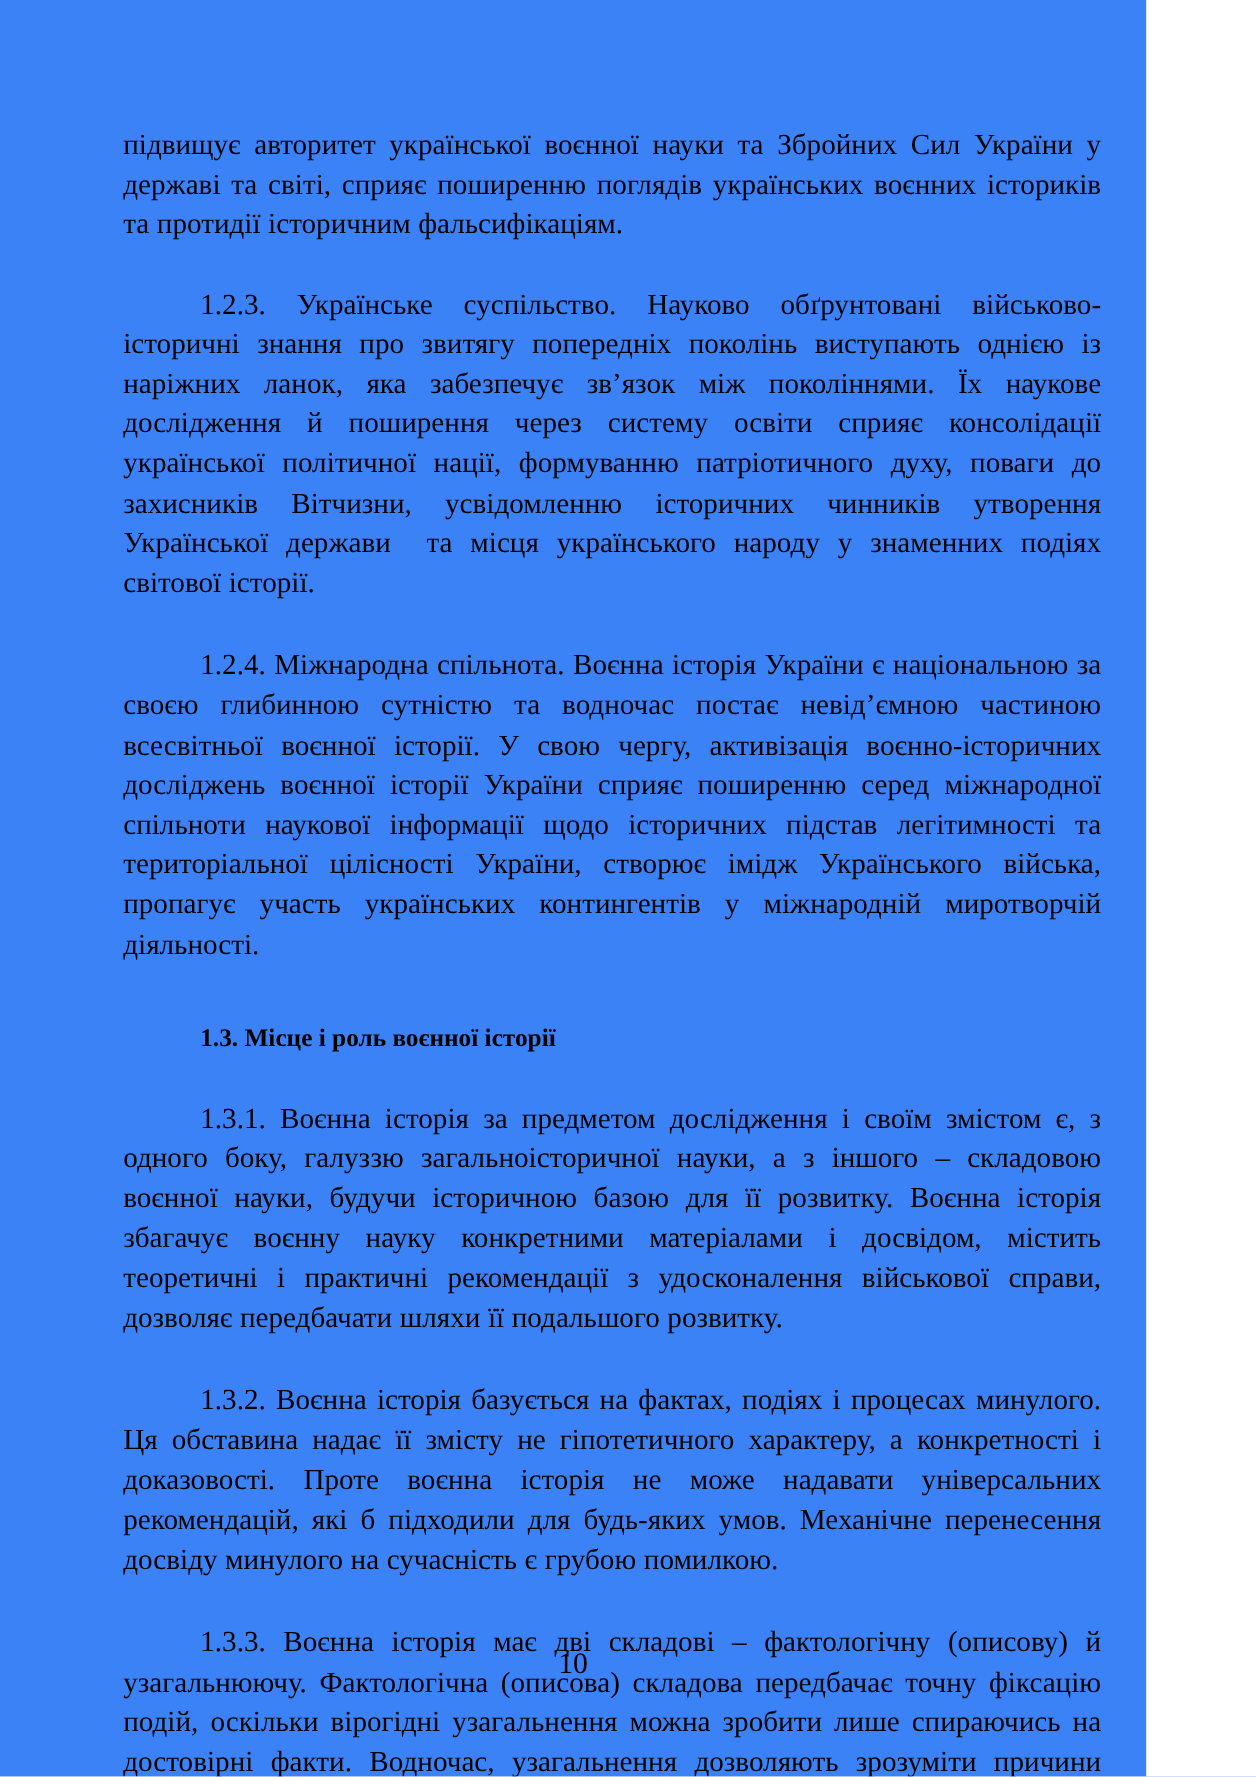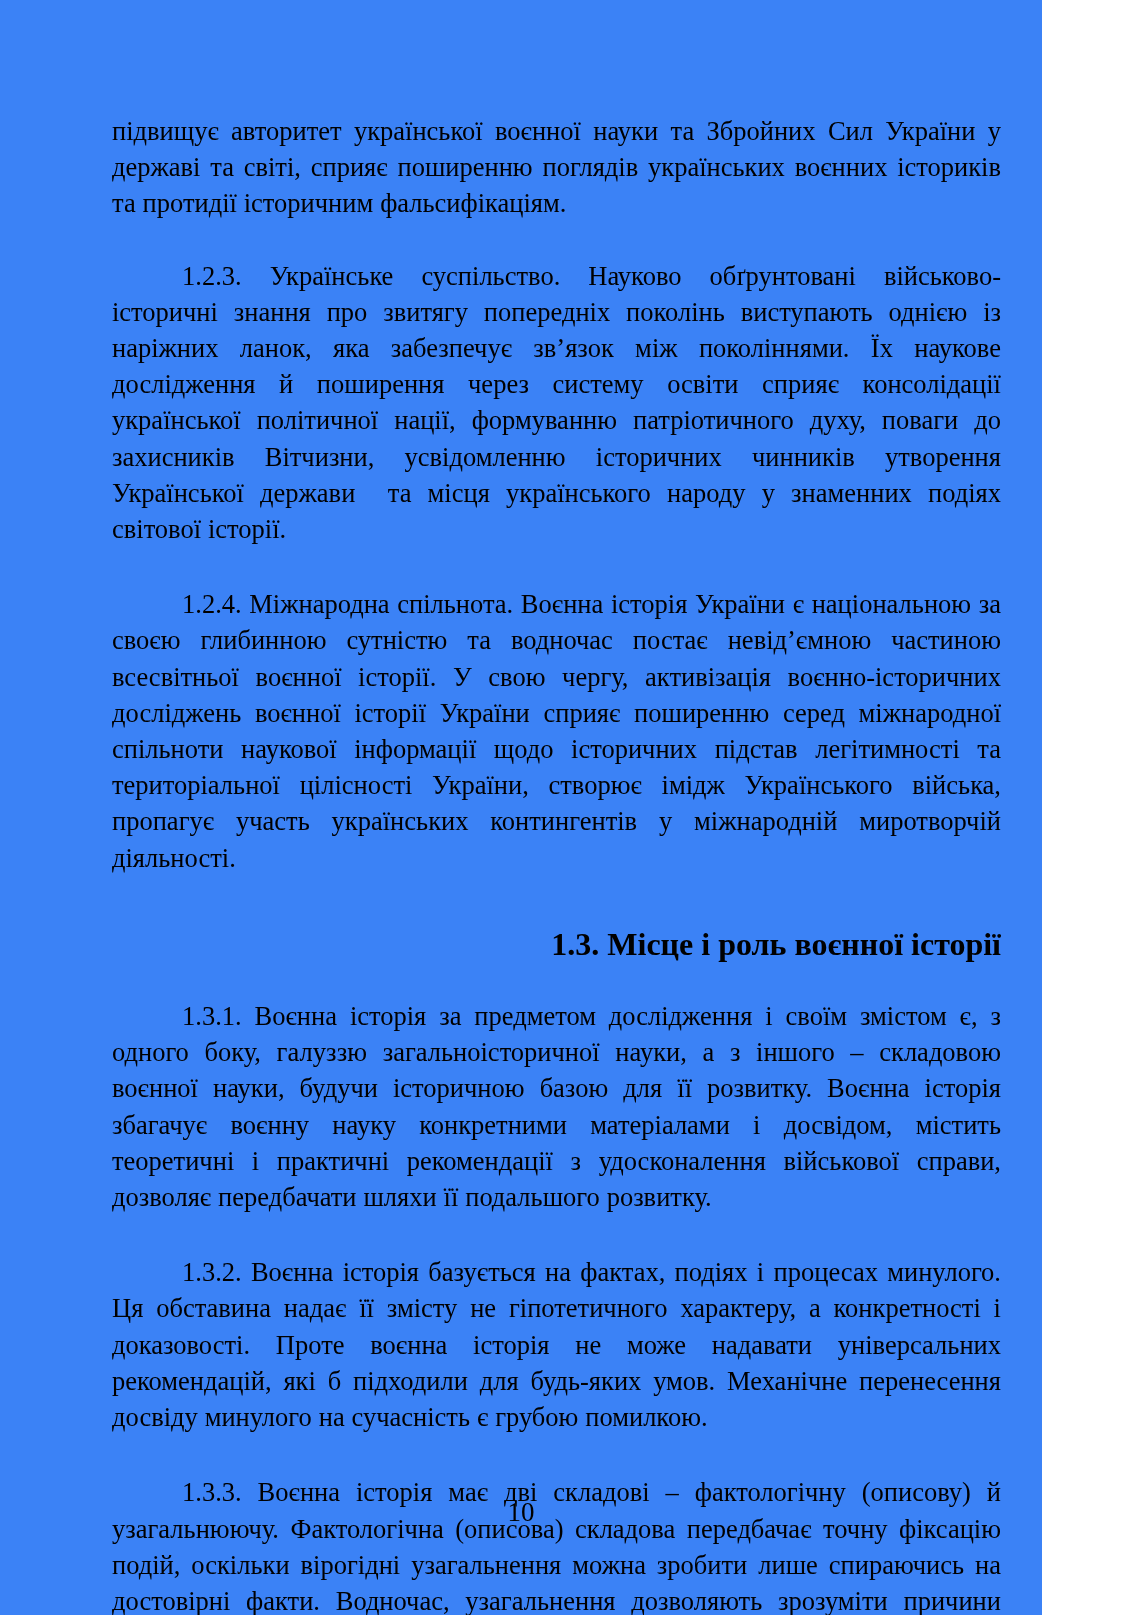--- a/index.html
+++ b/index.html
@@ -44,24 +44,24 @@
     text-indent: 70px;
   }
   p.gap-sm {
     margin-top: 36px;
   }
   p.gap-md {
     margin-top: 39px;
   }
   h2.heading {
     margin: 0;
-    font-size: 32px;
+    font-size: 23px;
     line-height: 36.2px;
     font-weight: bold;
-    text-align: right;
+    text-align: left;
     text-indent: 70px;
     white-space: pre-wrap;
   }
   h2.heading.gap-head {
     margin-top: 50px;
   }
   .runin {
     font-weight: normal;
   }
   .page-number {

